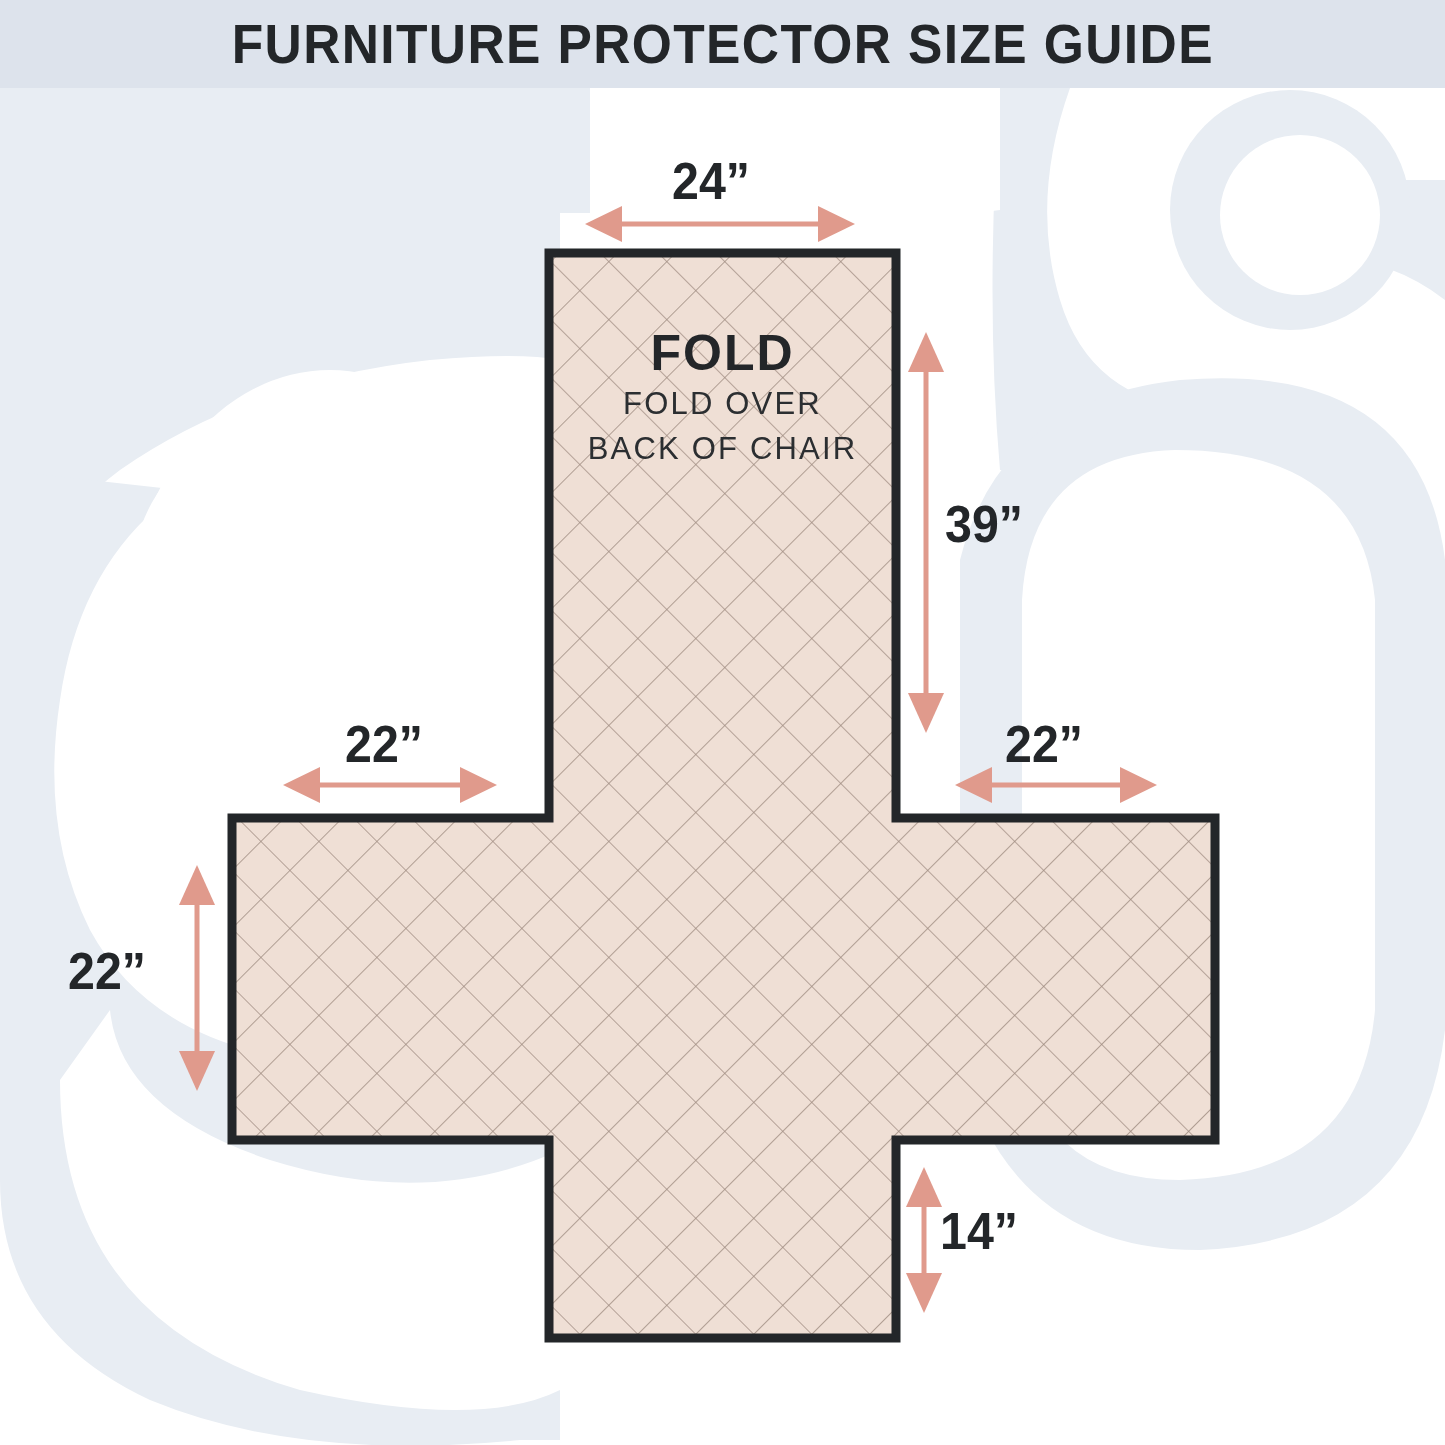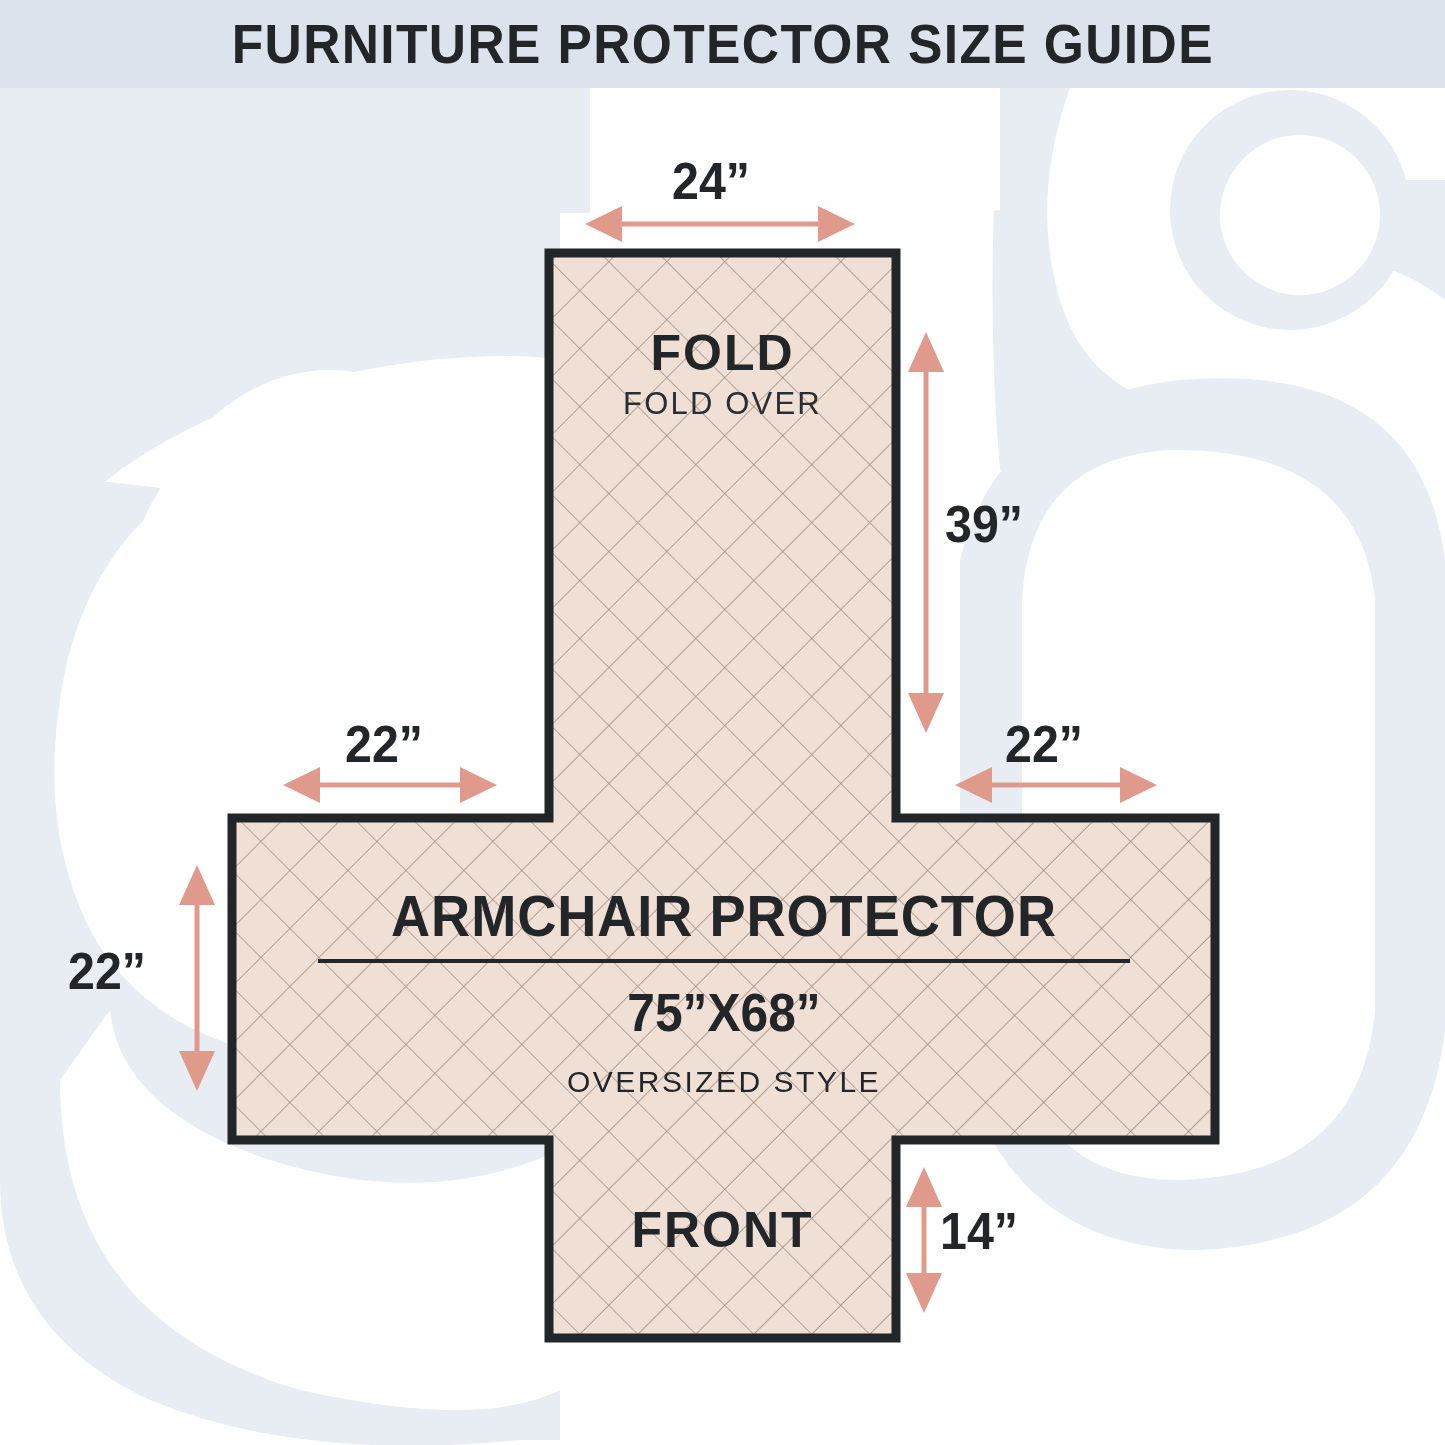--- a/index.html
+++ b/index.html
@@ -243,26 +243,18 @@
 
   <div class="lbl dim-num" style="left:1005px; top:718px;">22”</div>
 
   <div class="lbl dim-num" style="left:68px; top:945px;">22”</div>
 
   <div class="lbl dim-num" style="left:940px; top:1205px;">14”</div>
 
   <div class="centerblock" style="left:549px; top:328px; width:347px;">
     <div class="panel-head">FOLD</div>
     <div class="panel-sub" style="margin-top:10px;">FOLD OVER</div>
+    <div class="panel-sub" style="margin-top:14px;">BACK OF CHAIR</div>
   </div>
 
-  <div class="centerblock" style="left:318px; top:888px; width:812px;">
-    <div class="title-main">ARMCHAIR PROTECTOR</div>
-    <div class="rule" style="margin-top:14px;"></div>
-    <div class="title-size" style="margin-top:22px;">75”X68”</div>
-    <div class="title-style" style="margin-top:28px;">OVERSIZED STYLE</div>
-  </div>
-
-  <div class="centerblock" style="left:549px; top:1205px; width:347px;">
-    <div class="panel-head">FRONT</div>
-  </div>
+
 
 </div>
 
 </body></html>

